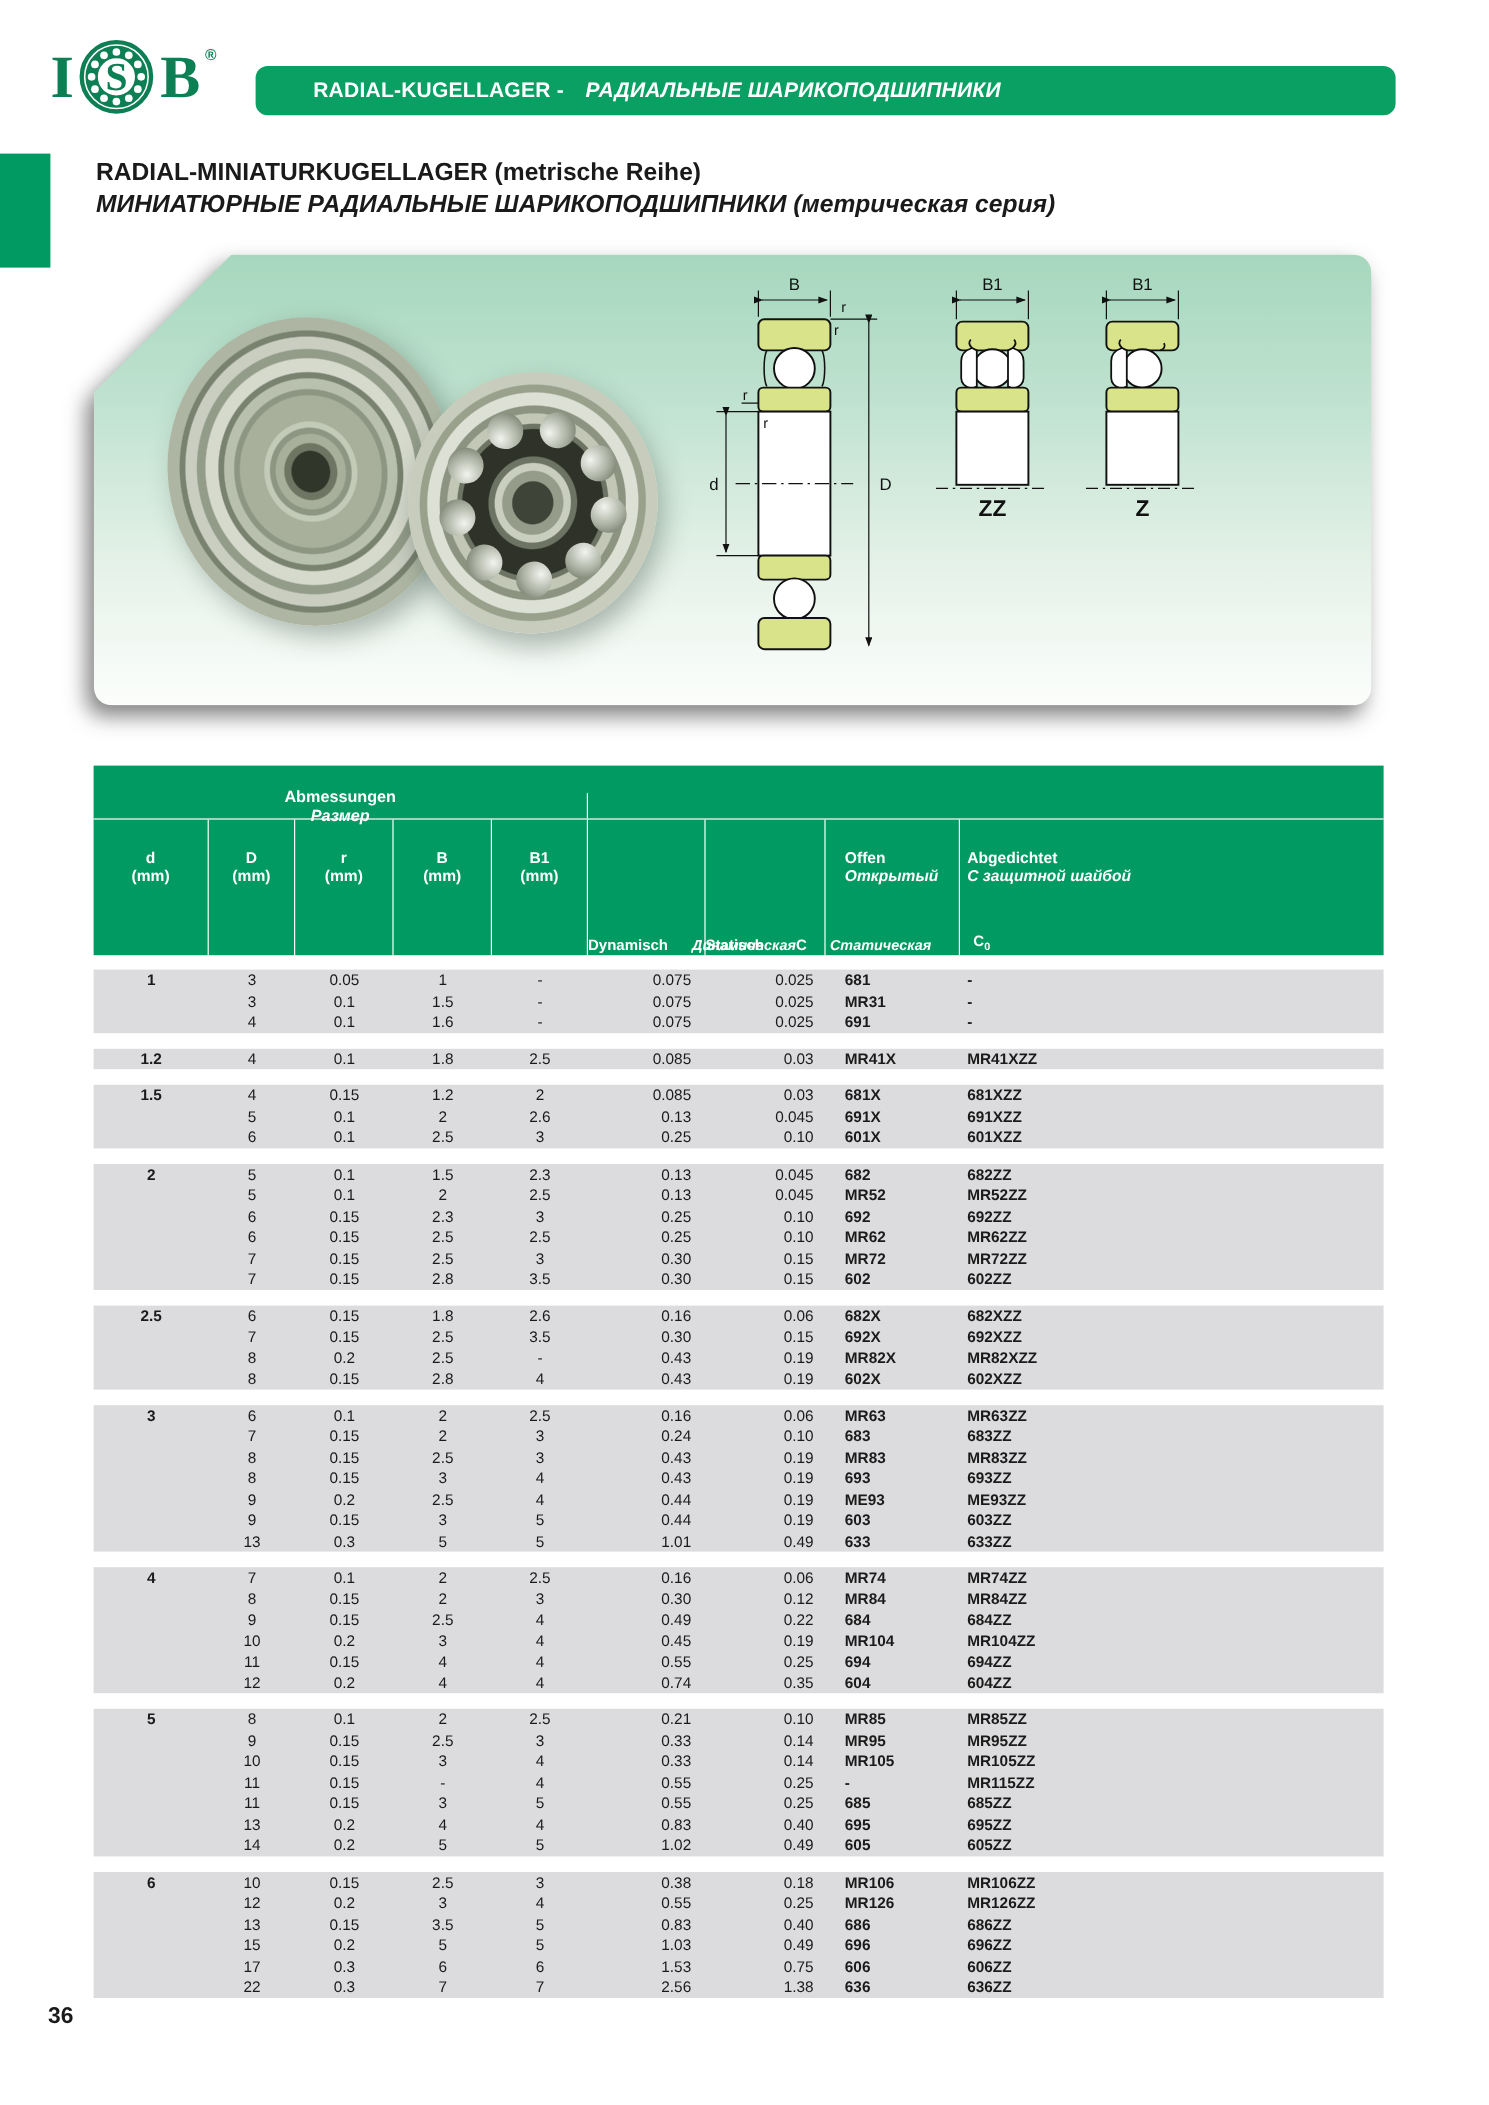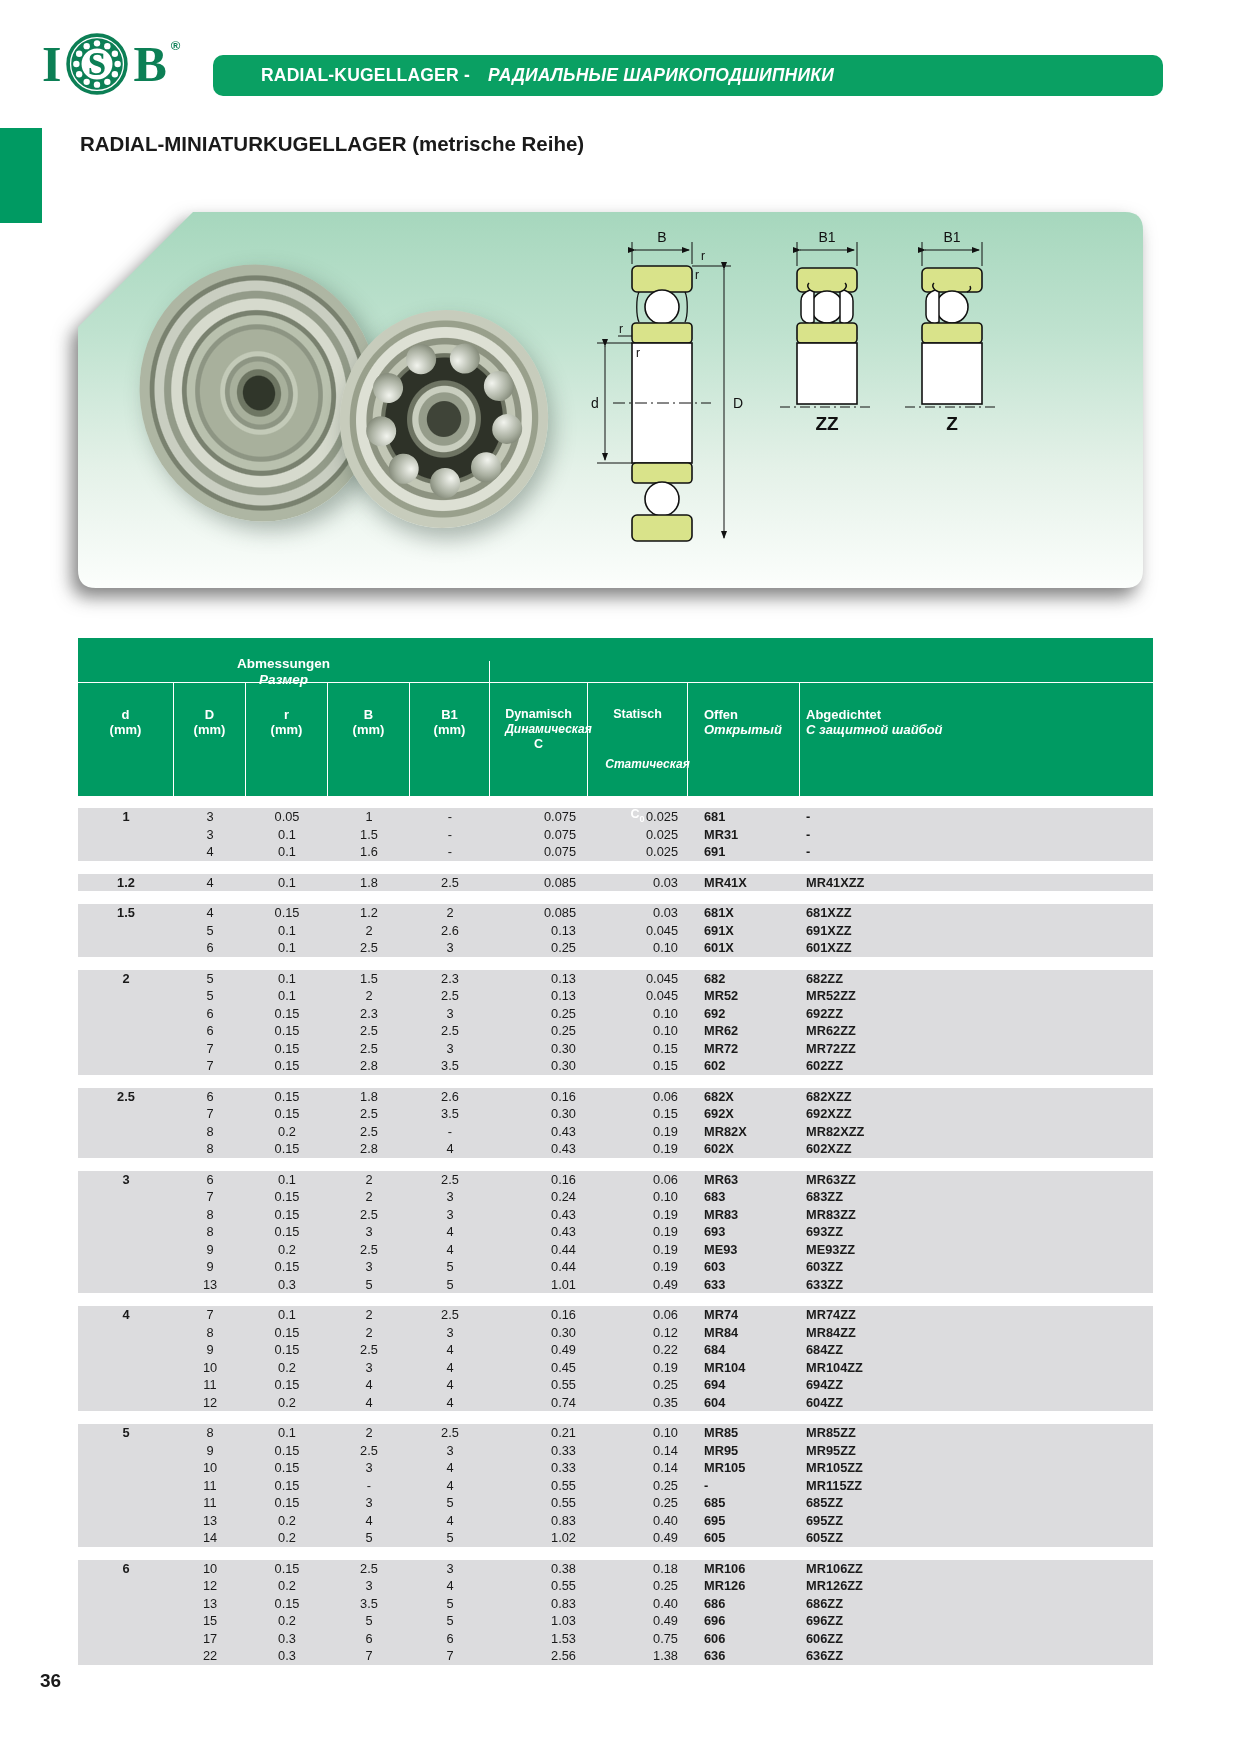--- a/index.html
+++ b/index.html
@@ -60,21 +60,21 @@
   .thead-groups{display:flex; height:44px;}
   .gh{display:flex; flex-direction:column; justify-content:center; align-items:center;
       font-size:13.5px; font-weight:bold; line-height:16px;}
   .gh .ru{font-style:italic;}
   .gh0{width:412px;margin-top:23px;} .gh1{width:198px;} .gh2{width:465px;}
   .gh0,.gh1{border-right:1.5px solid #fff;}
   .thead-cols{display:flex; height:114px; border-top:1.5px solid #fff;}
   .ch{padding-top:24px; font-weight:bold; line-height:15px; font-size:13px;}
   .ch:not(:last-child){border-right:1.5px solid #fff;}
   .ch-mm{display:flex; flex-direction:column; align-items:center;}
-  .ch-load{display:flex; flex-direction:column; align-items:center; font-size:12.5px;}
+  .ch-load{display:flex; flex-direction:row; align-items:flex-end; font-size:12.5px;}
   .ch-load .ru{font-style:italic; font-size:12px;margin-left:20px;}
   .ch-name{font-size:13px; padding-left:14px;}
   .ch-name .ru{font-style:italic; display:block;}
   .ch sub{font-size:9px;}
 
   .c0{width:96px; text-align:center; font-weight:bold;}
   .c1{width:72px; text-align:center;}
   .c2{width:82px; text-align:center;}
   .c3{width:82px; text-align:center;}
   .c4{width:80px; text-align:center;}
@@ -120,20 +120,21 @@
 
 <div class="banner">
   <span>RADIAL-KUGELLAGER -</span>
   <span class="ru">РАДИАЛЬНЫЕ ШАРИКОПОДШИПНИКИ</span>
 </div>
 
 <div class="left-tab"></div>
 
 <div class="heading">
   <div>RADIAL-MINIATURKUGELLAGER (metrische Reihe)</div>
+  <div class="ru">МИНИАТЮРНЫЕ РАДИАЛЬНЫЕ ШАРИКОПОДШИПНИКИ (метрическая серия)</div>
 </div>
 
 <div class="panel-wrap">
   <div class="panel">
     <div class="bearing bearing-shielded"></div>
     <div class="bearing bearing-open">
       <div class="ball" style="transform:rotate(0deg) translate(64px)"></div>
       <div class="ball" style="transform:rotate(40deg) translate(64px)"></div>
       <div class="ball" style="transform:rotate(80deg) translate(64px)"></div>
       <div class="ball" style="transform:rotate(120deg) translate(64px)"></div>

